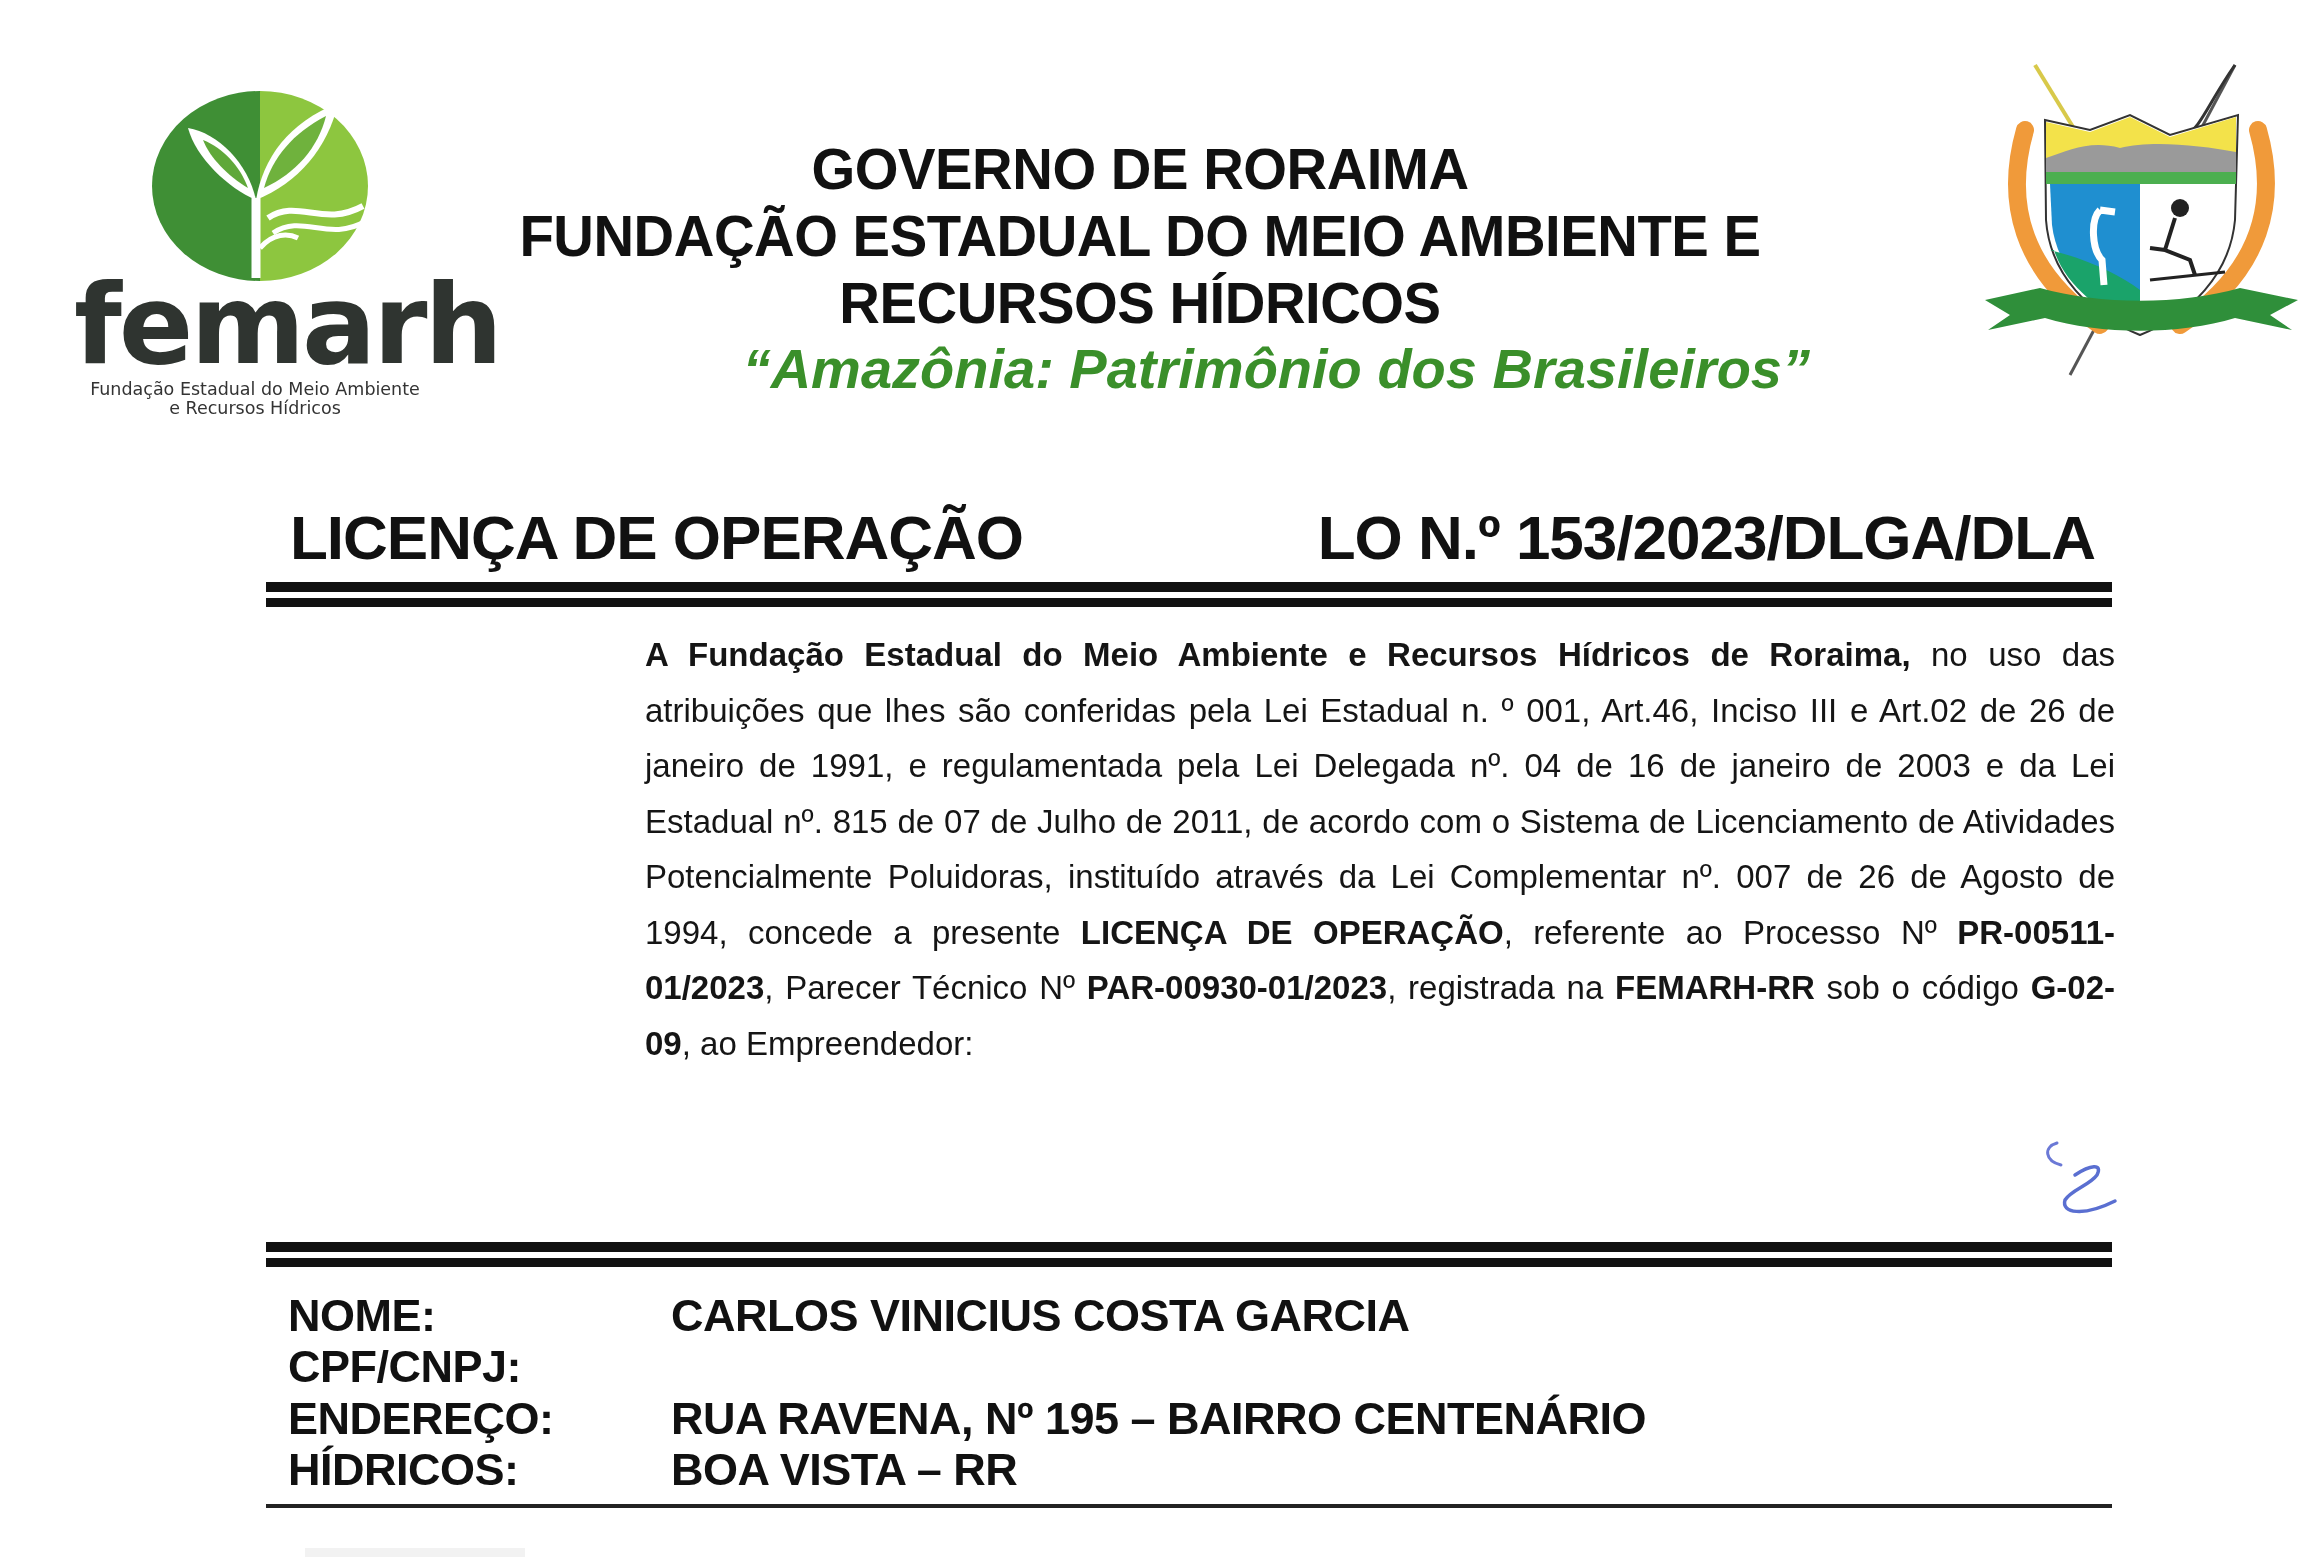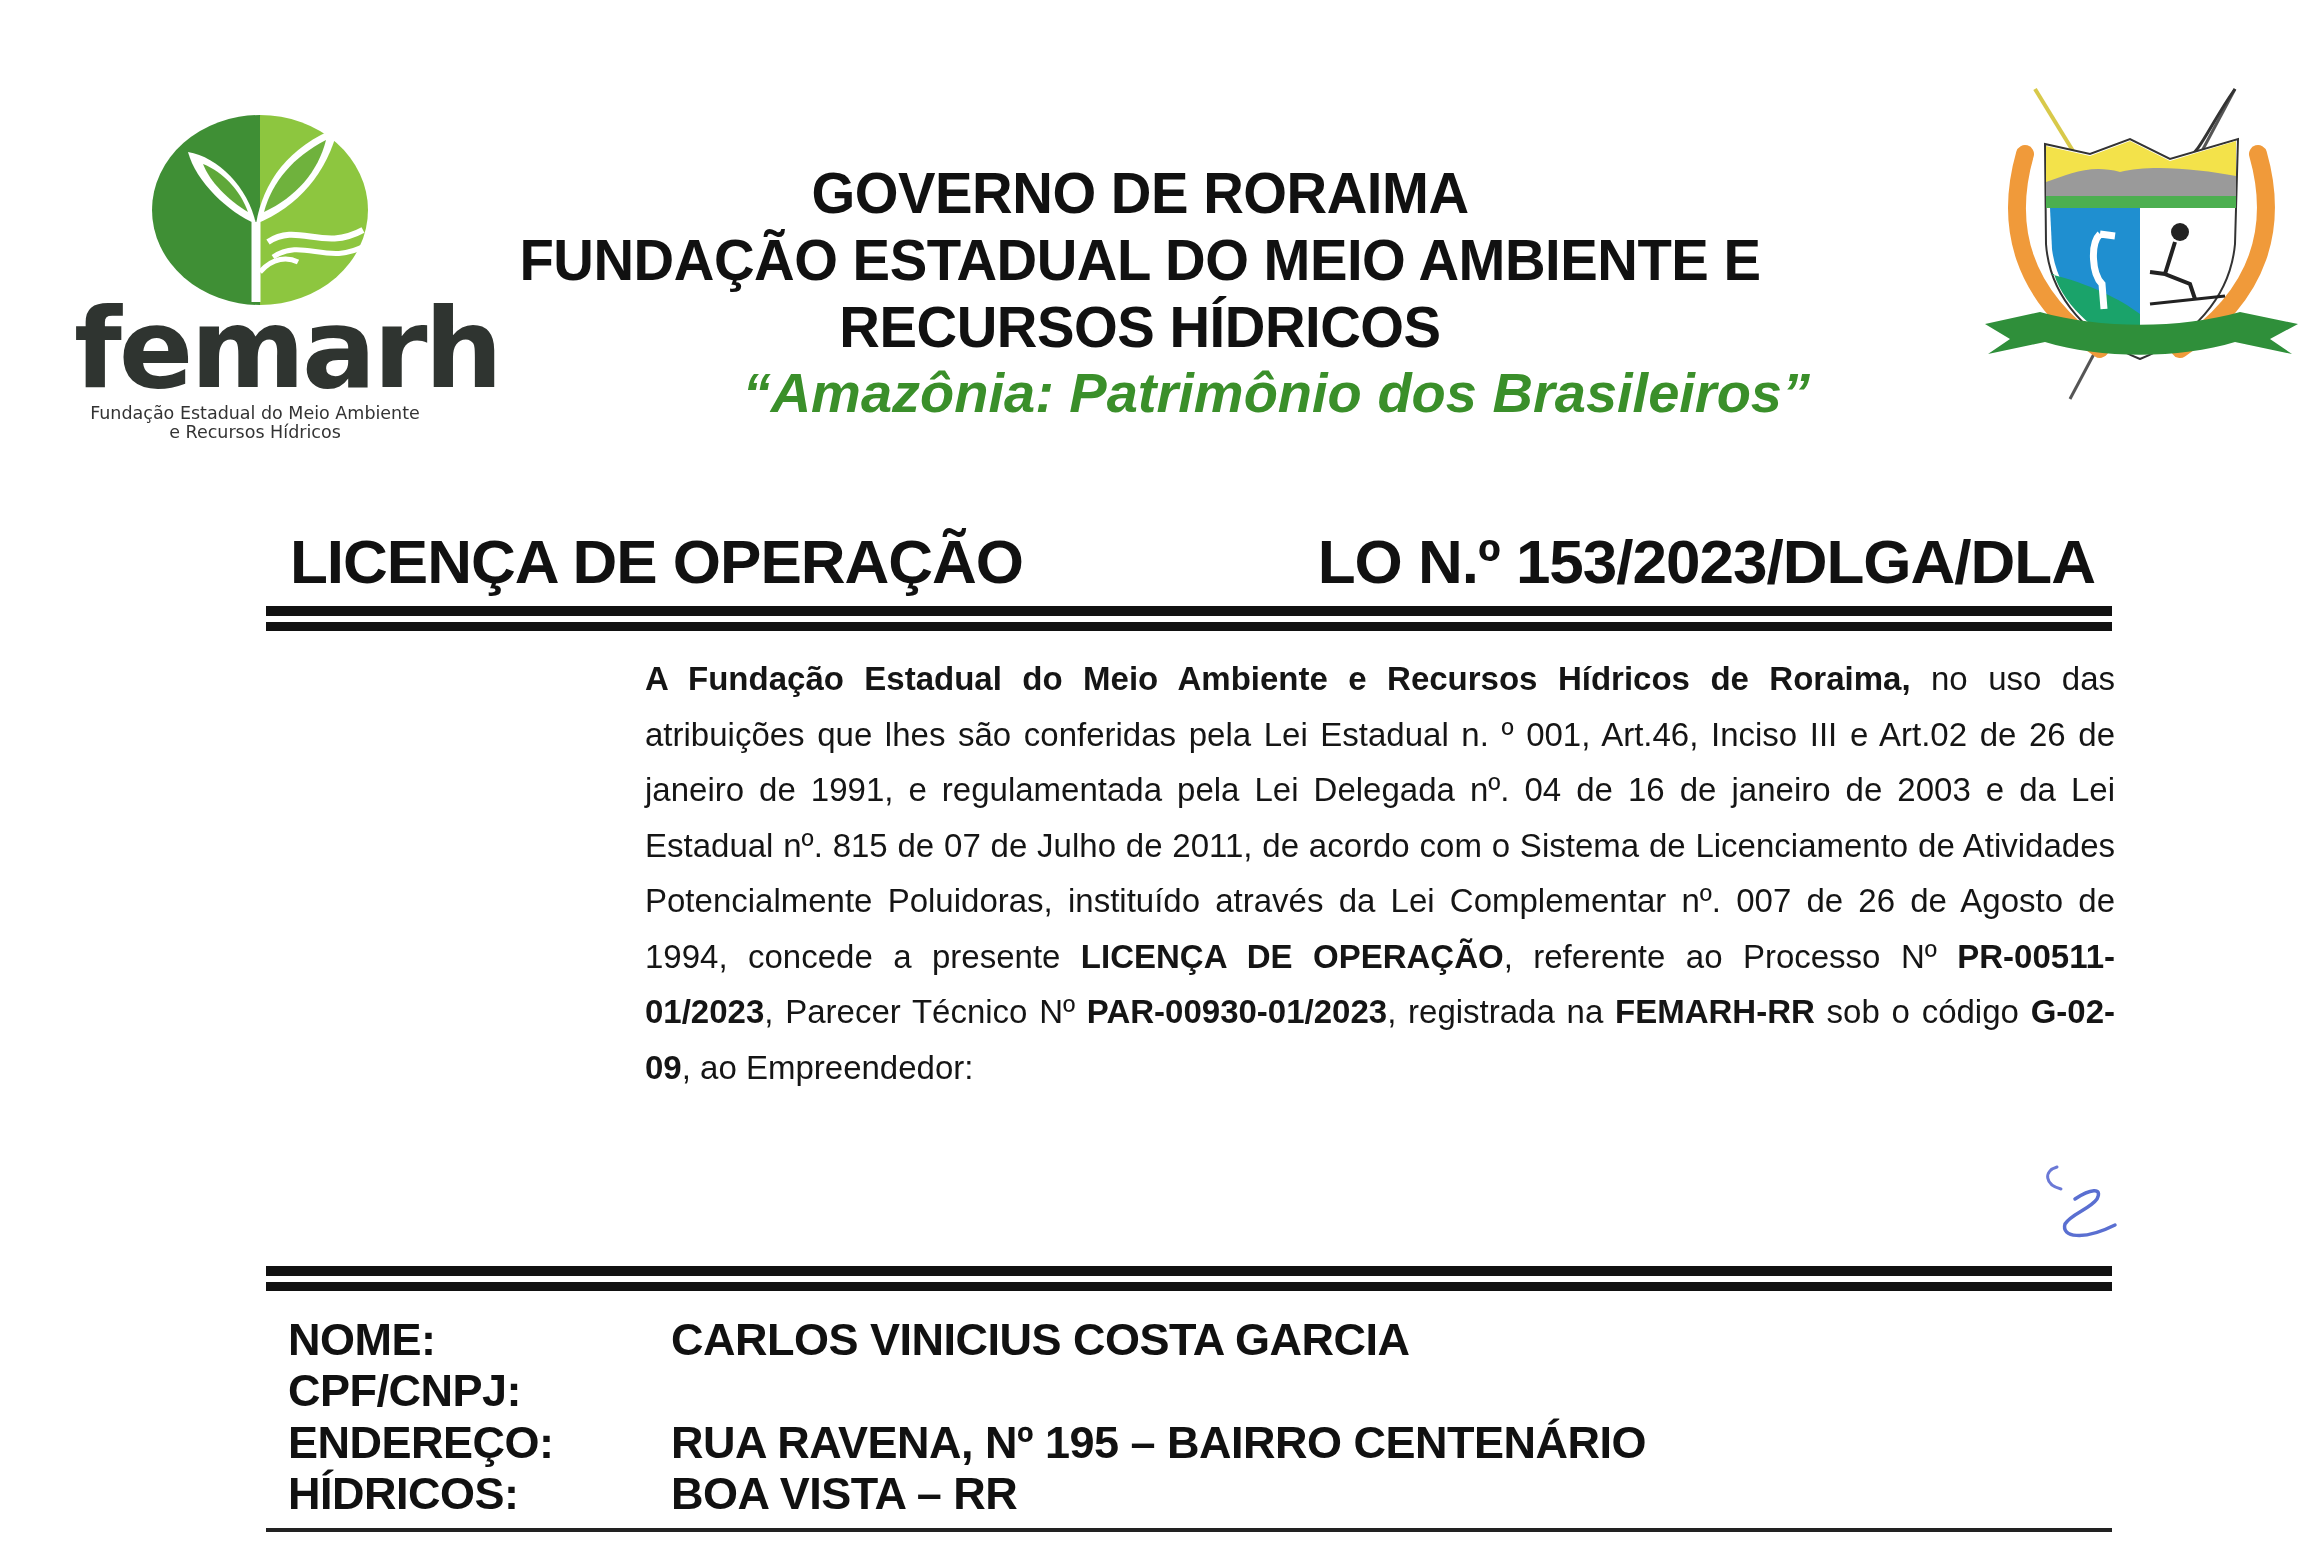--- a/index.html
+++ b/index.html
@@ -1,20 +1,20 @@
 <!DOCTYPE html>
 <html><head>
   <meta charset="utf-8">
   <style>
     html, body { margin: 0; padding: 0; background: #ffffff; }
     body {
       width: 2317px; height: 1557px; position: relative; overflow: hidden;
       font-family: "Liberation Sans", sans-serif; color: #111;
     }
-    .abs { position: absolute; margin-top: 24px; }
+    .abs { position: absolute; }
 
     
     #femarh-logo { left: 60px; top: 80px; width: 400px; height: 350px; }
     #femarh-logo svg { position: absolute; left: 88px; top: 8px; }
     .logo-word {
       position: absolute; left: 14px; top: 190px; width: 390px;
       font-family: "DejaVu Sans", sans-serif; font-size: 110px; font-weight: bold;
       letter-spacing: -3px; color: #2f3430; line-height: 1; text-align: center;
     }
     .logo-sub {

